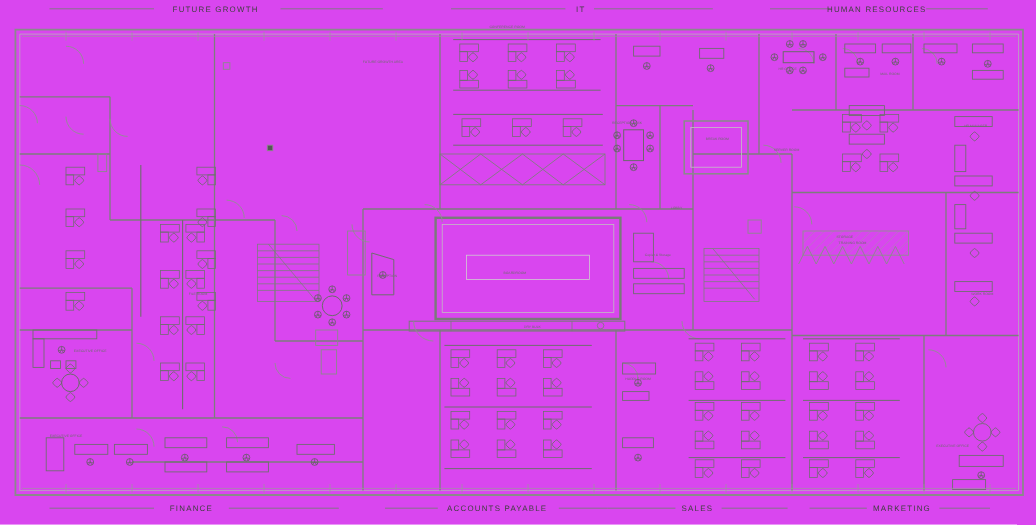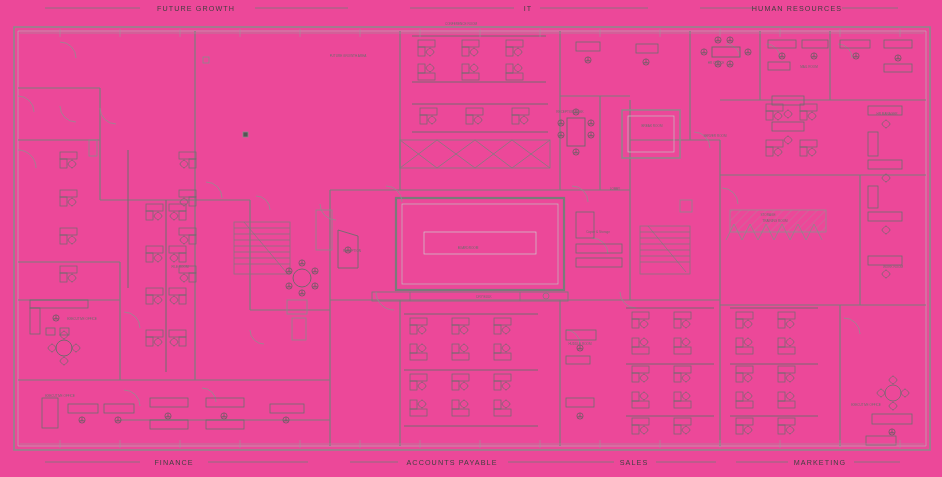--- a/index.html
+++ b/index.html
@@ -1,17 +1,17 @@
 <!DOCTYPE html>
 <html><head>
 <meta charset="utf-8">
 <style>
   html,body{margin:0;padding:0;background:#ffffff;}
   body{font-family:"Liberation Sans",sans-serif;}
-  #plan-root{position:relative;width:942px;height:477px;background:#ec4899;overflow:hidden;}
+  #plan-root{position:relative;width:942px;height:477px;background:#d946ef;overflow:hidden;}
   #plan-svg{position:absolute;left:0;top:0;width:942px;height:477px;display:block;}
   .zone-label-text{font-family:"Liberation Sans",sans-serif;letter-spacing:1.1px;}
 </style>
 </head>
 <body>
 
 <div id="plan-root">
   <svg id="plan-svg" viewBox="0 0 942 477">
     <defs>
 

